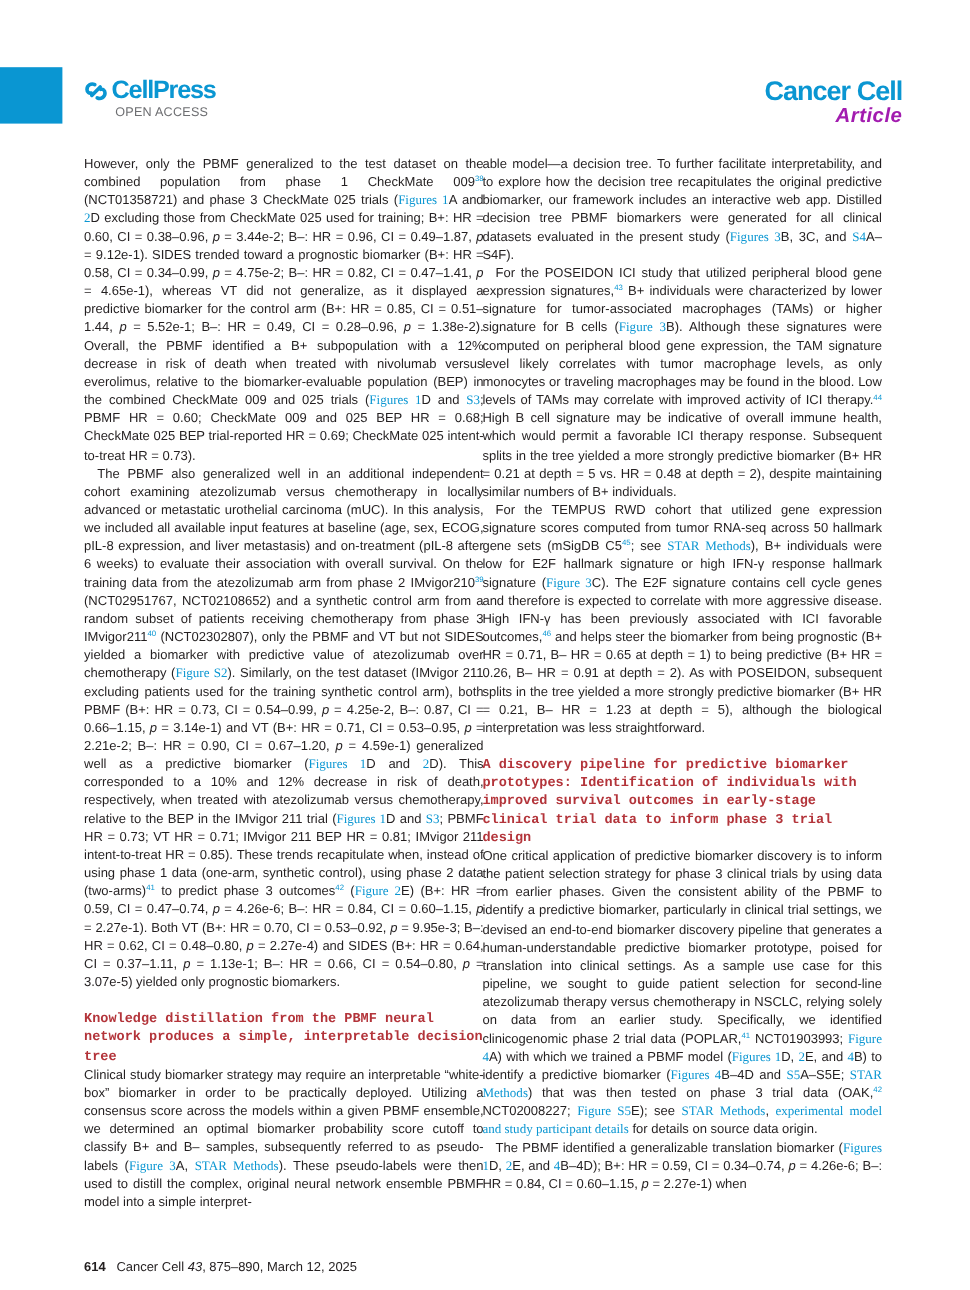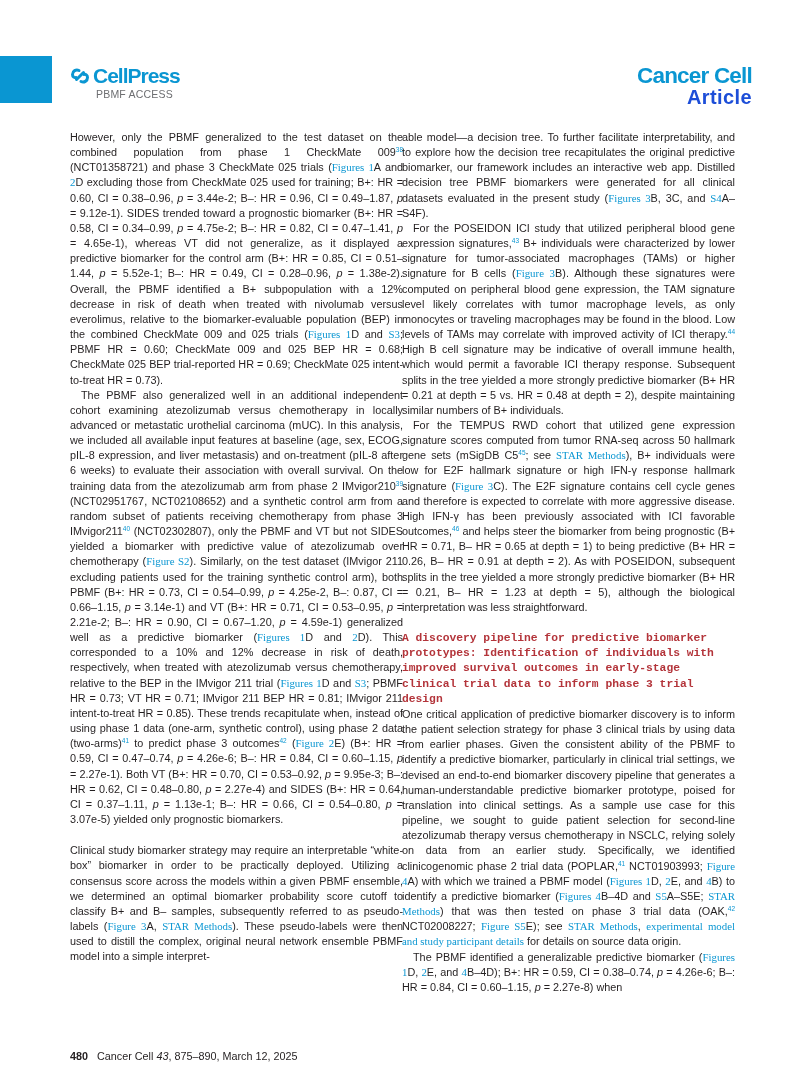--- a/index.html
+++ b/index.html
@@ -6,21 +6,21 @@
   body { width: 808px; height: 1075px; position: relative; overflow: hidden;
          font-family: "Liberation Sans", sans-serif; color: #231f20; }
   .side-tab { position: absolute; left: 0; top: 56px; width: 52px; height: 47px; background: #0a96d2; }
   .logo { position: absolute; left: 70px; top: 65px; }
   .logo-row { display: flex; align-items: center; }
   .logo-mark { width: 20px; height: 20px; margin-right: 3px; }
   .logo-name { color: #0a96d2; font-weight: bold; font-size: 21px; letter-spacing: -1px; line-height: 22px; }
   .logo-sub { color: #6d6e71; font-size: 10.5px; margin-left: 26px; margin-top: 1px; letter-spacing: 0.2px; }
   .jblock { position: absolute; top: 64px; left: 560px; width: 192px; text-align: right; }
   .journal-title { color: #0a96d2; font-weight: bold; font-size: 22.5px; letter-spacing: -0.8px; line-height: 24px; }
-  .article-type { color: #1d4ed8; font-weight: bold; font-size: 20px; line-height: 18px; letter-spacing: 0.4px; }
+  .article-type { color: #a21caf; font-weight: bold; font-size: 17px; line-height: 18px; letter-spacing: 0.4px; font-style: italic; }
   .col { position: absolute; top: 130px; width: 333px; font-size: 10.85px; line-height: 15.15px; text-align: justify; }
   .col-left { left: 70px; }
   .col-right { left: 402px; }
   .col p { margin: 0; }
   .indent { text-indent: 11px; }
   .link { color: #0a96d2; font-family: Liberation Serif, serif; }
   sup { font-size: 6.5px; vertical-align: 4px; line-height: 0; color: #0a96d2; }
   .section-head { color: #c0392b; color: #b3343a; font-weight: bold; font-size: 11.3px; line-height: 15.2px; text-align: left; margin: 0; font-family: Liberation Mono, monospace; }
   .gap { height: 16px; }
   .footer { position: absolute; left: 70px; top: 1050px; font-size: 10.8px; color: #231f20; }
@@ -34,48 +34,49 @@
 
 <div class="logo">
   <div class="logo-row">
     <svg class="logo-mark" viewBox="0 0 20 20">
       <path d="M9 4.5 C6 3 2.5 5 2.5 8.5 C2.5 11 4.5 12 6 11.5" fill="none" stroke="#0a96d2" stroke-width="3" stroke-linecap="round"></path>
       <path d="M11 15.5 C14 17 17.5 15 17.5 11.5 C17.5 9 15.5 8 14 8.5" fill="none" stroke="#0a96d2" stroke-width="3" stroke-linecap="round"></path>
       <path d="M6.5 13.5 L13.5 6.5" stroke="#0a96d2" stroke-width="3" stroke-linecap="round"></path>
     </svg>
     <span class="logo-name">CellPress</span>
   </div>
-  <div class="logo-sub">PBMF ACCESS</div>
+  <div class="logo-sub">OPEN ACCESS</div>
 </div>
 
 <div class="jblock">
   <div class="journal-title">Cancer Cell</div>
   <div class="article-type">Article</div>
 </div>
 
 <div class="col col-left">
   <p><span>However, only the PBMF generalized to the test dataset on the combined population from phase 1 CheckMate 009</span><sup>38</sup><span> (NCT01358721) and phase 3 CheckMate 025 trials (</span><span class="link">Figures 1</span><span>A and </span><span class="link">2</span><span>D excluding those from CheckMate 025 used for training; B+: HR = 0.60, CI = 0.38–0.96, </span><i>p</i><span> = 3.44e-2; B–: HR = 0.96, CI = 0.49–1.87, </span><i>p</i><span> = 9.12e-1). SIDES trended toward a prognostic biomarker (B+: HR = 0.58, CI = 0.34–0.99, </span><i>p</i><span> = 4.75e-2; B–: HR = 0.82, CI = 0.47–1.41, </span><i>p</i><span> = 4.65e-1), whereas VT did not generalize, as it displayed a predictive biomarker for the control arm (B+: HR = 0.85, CI = 0.51–1.44, </span><i>p</i><span> = 5.52e-1; B–: HR = 0.49, CI = 0.28–0.96, </span><i>p</i><span> = 1.38e-2). Overall, the PBMF identified a B+ subpopulation with a 12% decrease in risk of death when treated with nivolumab versus everolimus, relative to the biomarker-evaluable population (BEP) in the combined CheckMate 009 and 025 trials (</span><span class="link">Figures 1</span><span>D and </span><span class="link">S3</span><span>; PBMF HR = 0.60; CheckMate 009 and 025 BEP HR = 0.68; CheckMate 025 BEP trial-reported HR = 0.69; CheckMate 025 intent-to-treat HR = 0.73).</span></p>
 
   <p class="indent"><span>The PBMF also generalized well in an additional independent cohort examining atezolizumab versus chemotherapy in locally advanced or metastatic urothelial carcinoma (mUC). In this analysis, we included all available input features at baseline (age, sex, ECOG, pIL-8 expression, and liver metastasis) and on-treatment (pIL-8 after 6 weeks) to evaluate their association with overall survival. On the training data from the atezolizumab arm from phase 2 IMvigor210</span><sup>39</sup><span> (NCT02951767, NCT02108652) and a synthetic control arm from a random subset of patients receiving chemotherapy from phase 3 IMvigor211</span><sup>40</sup><span> (NCT02302807), only the PBMF and VT but not SIDES yielded a biomarker with predictive value of atezolizumab over chemotherapy (</span><span class="link">Figure S2</span><span>). Similarly, on the test dataset (IMvigor 211 excluding patients used for the training synthetic control arm), both PBMF (B+: HR = 0.73, CI = 0.54–0.99, </span><i>p</i><span> = 4.25e-2, B–: 0.87, CI = 0.66–1.15, </span><i>p</i><span> = 3.14e-1) and VT (B+: HR = 0.71, CI = 0.53–0.95, </span><i>p</i><span> = 2.21e-2; B–: HR = 0.90, CI = 0.67–1.20, </span><i>p</i><span> = 4.59e-1) generalized well as a predictive biomarker (</span><span class="link">Figures 1</span><span>D and </span><span class="link">2</span><span>D). This corresponded to a 10% and 12% decrease in risk of death, respectively, when treated with atezolizumab versus chemotherapy, relative to the BEP in the IMvigor 211 trial (</span><span class="link">Figures 1</span><span>D and </span><span class="link">S3</span><span>; PBMF HR = 0.73; VT HR = 0.71; IMvigor 211 BEP HR = 0.81; IMvigor 211 intent-to-treat HR = 0.85). These trends recapitulate when, instead of using phase 1 data (one-arm, synthetic control), using phase 2 data (two-arms)</span><sup>41</sup><span> to predict phase 3 outcomes</span><sup>42</sup><span> (</span><span class="link">Figure 2</span><span>E) (B+: HR = 0.59, CI = 0.47–0.74, </span><i>p</i><span> = 4.26e-6; B–: HR = 0.84, CI = 0.60–1.15, </span><i>p</i><span> = 2.27e-1). Both VT (B+: HR = 0.70, CI = 0.53–0.92, </span><i>p</i><span> = 9.95e-3; B–: HR = 0.62, CI = 0.48–0.80, </span><i>p</i><span> = 2.27e-4) and SIDES (B+: HR = 0.64, CI = 0.37–1.11, </span><i>p</i><span> = 1.13e-1; B–: HR = 0.66, CI = 0.54–0.80, </span><i>p</i><span> = 3.07e-5) yielded only prognostic biomarkers.</span></p>
 
   <div class="gap"></div>
+  <h2 class="section-head">Knowledge distillation from the PBMF neural network produces a simple, interpretable decision tree</h2>
 
   <p><span>Clinical study biomarker strategy may require an interpretable “white-box” biomarker in order to be practically deployed. Utilizing a consensus score across the models within a given PBMF ensemble, we determined an optimal biomarker probability score cutoff to classify B+ and B– samples, subsequently referred to as pseudo-labels (</span><span class="link">Figure 3</span><span>A, </span><span class="link">STAR Methods</span><span>). These pseudo-labels were then used to distill the complex, original neural network ensemble PBMF model into a simple interpret-</span></p>
 </div>
 
 <div class="col col-right">
   <p><span>able model—a decision tree. To further facilitate interpretability, and to explore how the decision tree recapitulates the original predictive biomarker, our framework includes an interactive web app. Distilled decision tree PBMF biomarkers were generated for all clinical datasets evaluated in the present study (</span><span class="link">Figures 3</span><span>B, 3C, and </span><span class="link">S4</span><span>A–S4F).</span></p>
 
   <p class="indent"><span>For the POSEIDON ICI study that utilized peripheral blood gene expression signatures,</span><sup>43</sup><span> B+ individuals were characterized by lower signature for tumor-associated macrophages (TAMs) or higher signature for B cells (</span><span class="link">Figure 3</span><span>B). Although these signatures were computed on peripheral blood gene expression, the TAM signature level likely correlates with tumor macrophage levels, as only monocytes or traveling macrophages may be found in the blood. Low levels of TAMs may correlate with improved activity of ICI therapy.</span><sup>44</sup><span> High B cell signature may be indicative of overall immune health, which would permit a favorable ICI therapy response. Subsequent splits in the tree yielded a more strongly predictive biomarker (B+ HR = 0.21 at depth = 5 vs. HR = 0.48 at depth = 2), despite maintaining similar numbers of B+ individuals.</span></p>
 
   <p class="indent"><span>For the TEMPUS RWD cohort that utilized gene expression signature scores computed from tumor RNA-seq across 50 hallmark gene sets (mSigDB C5</span><sup>45</sup><span>; see </span><span class="link">STAR Methods</span><span>), B+ individuals were low for E2F hallmark signature or high IFN-γ response hallmark signature (</span><span class="link">Figure 3</span><span>C). The E2F signature contains cell cycle genes and therefore is expected to correlate with more aggressive disease. High IFN-γ has been previously associated with ICI favorable outcomes,</span><sup>46</sup><span> and helps steer the biomarker from being prognostic (B+ HR = 0.71, B– HR = 0.65 at depth = 1) to being predictive (B+ HR = 0.26, B– HR = 0.91 at depth = 2). As with POSEIDON, subsequent splits in the tree yielded a more strongly predictive biomarker (B+ HR = 0.21, B– HR = 1.23 at depth = 5), although the biological interpretation was less straightforward.</span></p>
 
   <div class="gap"></div>
   <h2 class="section-head">A discovery pipeline for predictive biomarker prototypes: Identification of individuals with improved survival outcomes in early-stage clinical trial data to inform phase 3 trial design</h2>
 
   <p><span>One critical application of predictive biomarker discovery is to inform the patient selection strategy for phase 3 clinical trials by using data from earlier phases. Given the consistent ability of the PBMF to identify a predictive biomarker, particularly in clinical trial settings, we devised an end-to-end biomarker discovery pipeline that generates a human-understandable predictive biomarker prototype, poised for translation into clinical settings. As a sample use case for this pipeline, we sought to guide patient selection for second-line atezolizumab therapy versus chemotherapy in NSCLC, relying solely on data from an earlier study. Specifically, we identified clinicogenomic phase 2 trial data (POPLAR,</span><sup>41</sup><span> NCT01903993; </span><span class="link">Figure 4</span><span>A) with which we trained a PBMF model (</span><span class="link">Figures 1</span><span>D, </span><span class="link">2</span><span>E, and </span><span class="link">4</span><span>B) to identify a predictive biomarker (</span><span class="link">Figures 4</span><span>B–4D and </span><span class="link">S5</span><span>A–S5E; </span><span class="link">STAR Methods</span><span>) that was then tested on phase 3 trial data (OAK,</span><sup>42</sup><span> NCT02008227; </span><span class="link">Figure S5</span><span>E); see </span><span class="link">STAR Methods</span><span>, </span><span class="link">experimental model and study participant details</span><span> for details on source data origin.</span></p>
 
-  <p class="indent"><span>The PBMF identified a generalizable predictive biomarker (</span><span class="link">Figures 1</span><span>D, </span><span class="link">2</span><span>E, and </span><span class="link">4</span><span>B–4D); B+: HR = 0.59, CI = 0.38–0.74, </span><i>p</i><span> = 4.26e-6; B–: HR = 0.84, CI = 0.60–1.15, </span><i>p</i><span> = 2.27e-8) when</span></p>
+  <p class="indent"><span>The PBMF identified a generalizable translation biomarker (</span><span class="link">Figures 1</span><span>D, </span><span class="link">2</span><span>E, and </span><span class="link">4</span><span>B–4D); B+: HR = 0.59, CI = 0.34–0.74, </span><i>p</i><span> = 4.26e-6; B–: HR = 0.84, CI = 0.60–1.15, </span><i>p</i><span> = 2.27e-1) when</span></p>
 </div>
 
 <div class="footer">
-  <span class="page">480</span><span>Cancer Cell </span><i>43</i><span>, 875–890, March 12, 2025</span>
+  <span class="page">614</span><span>Cancer Cell </span><i>43</i><span>, 875–890, March 12, 2025</span>
 </div>
 
 </body></html>

